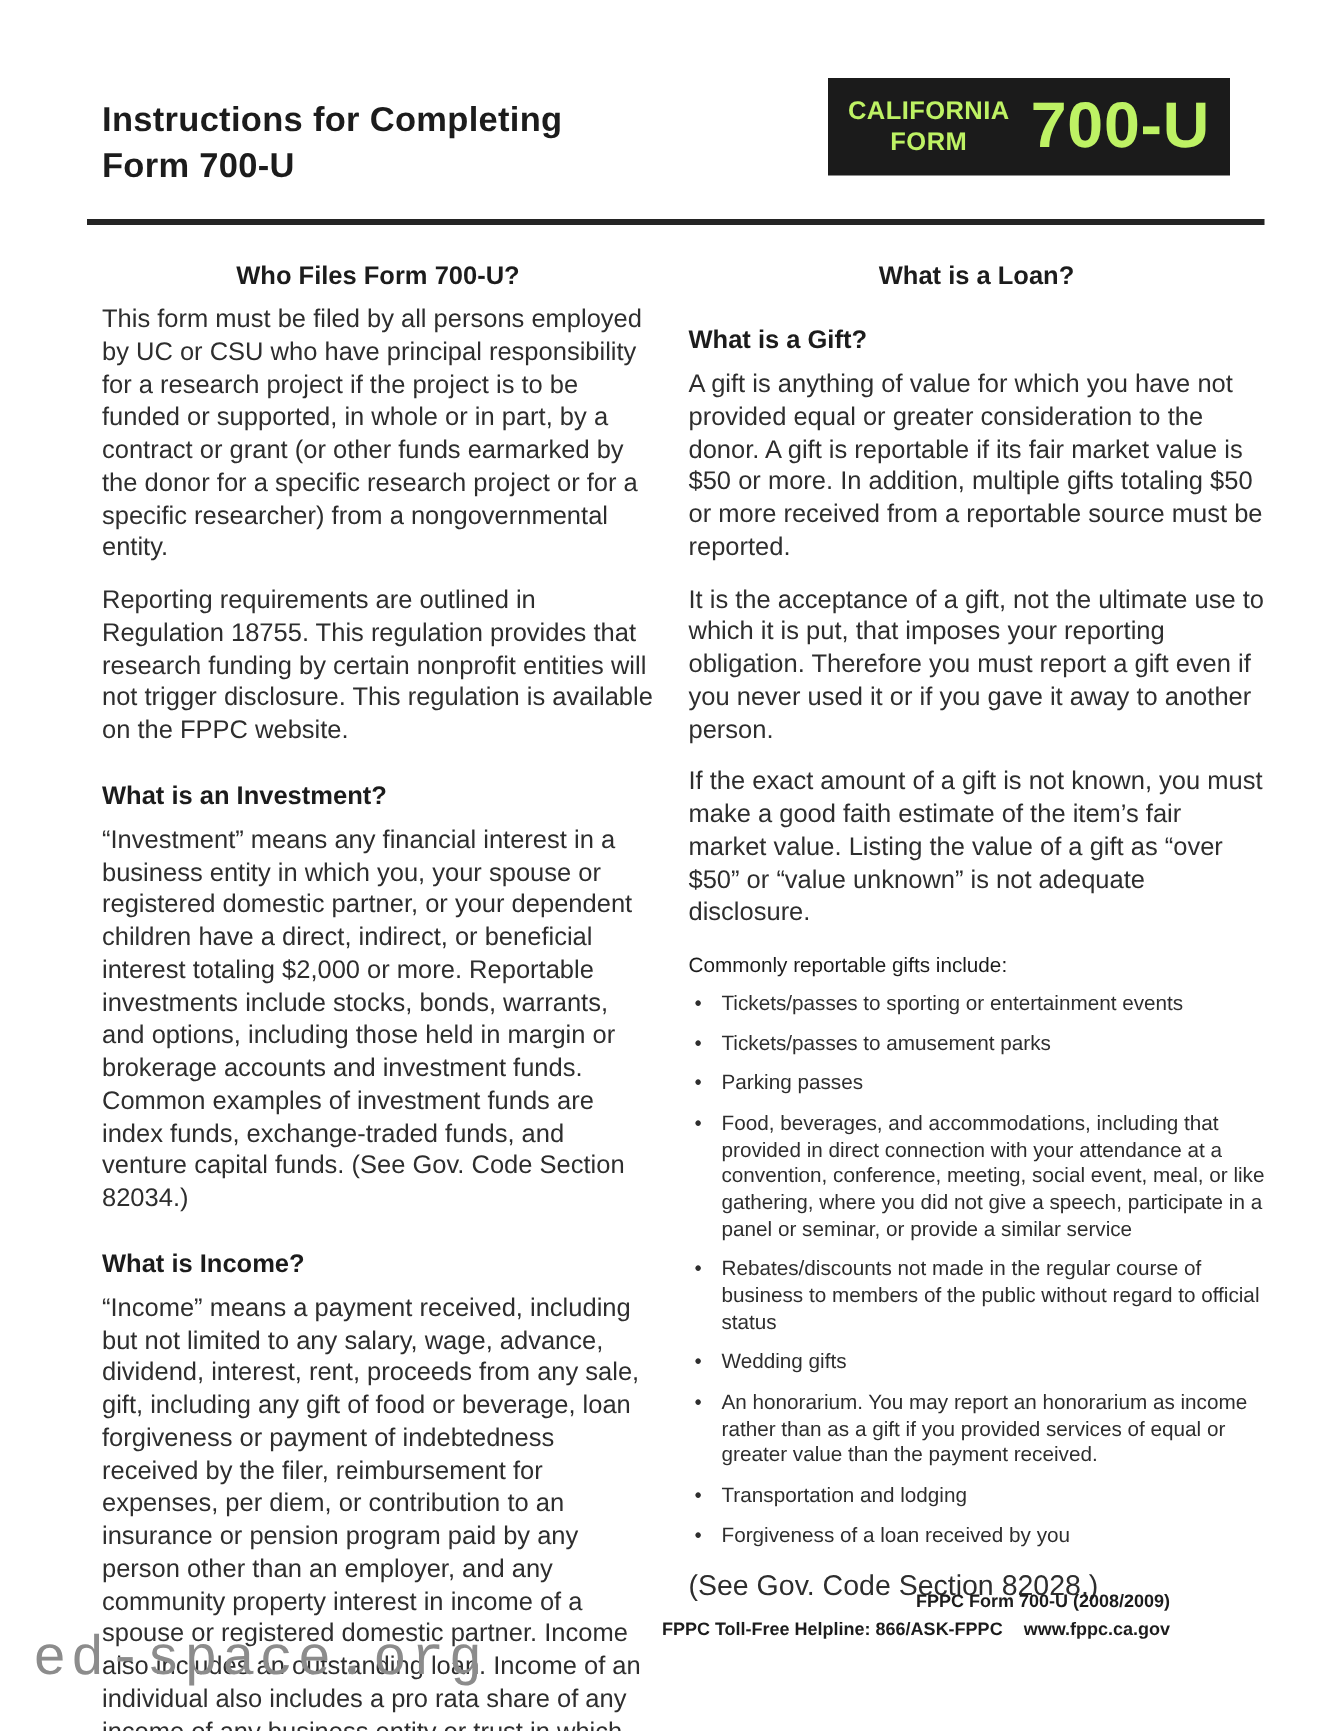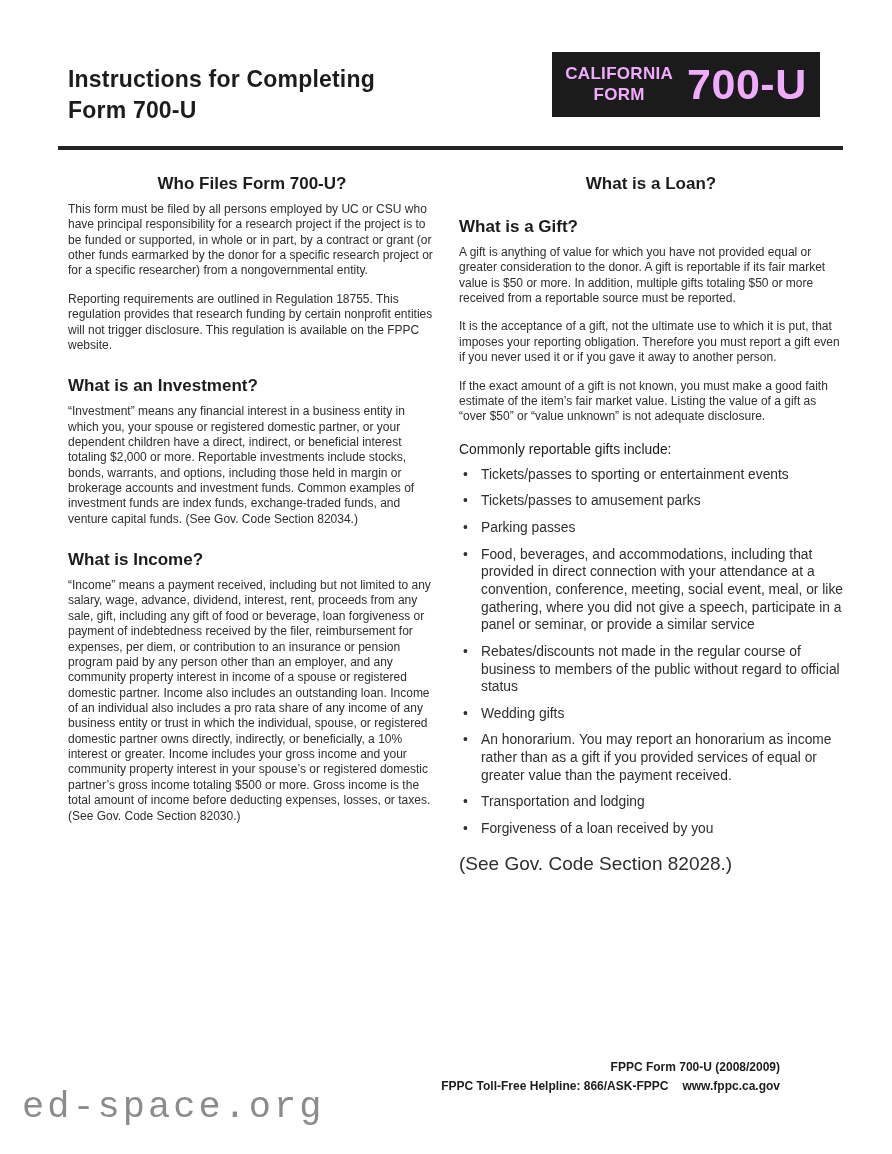--- a/index.html
+++ b/index.html
@@ -23,21 +23,21 @@
     color: #1c1c1c;
     letter-spacing: 0.2px;
   }
   .badge {
     position: absolute;
     left: 552px;
     top: 52px;
     width: 268px;
     height: 65px;
     background: #1b1b1b;
-    color: #f0abfc;
+    color: #bef264;
     display: flex;
     align-items: center;
     justify-content: center;
     gap: 14px;
   }
   .badge-left {
     text-align: center;
     font-weight: bold;
     font-size: 17px;
     line-height: 1.18;
@@ -67,21 +67,21 @@
   .col-left { width: 368px; flex: 0 0 368px; }
   .col-right { width: 384px; flex: 0 0 384px; }
   .section-heading {
     font-size: 17px;
     font-weight: bold;
     color: #1c1c1c;
     margin: 23px 0 8px 0;
   }
   .section:first-child .section-heading { margin-top: 0; text-align: center; }
   .body-para {
-    font-size: 12px;
+    font-size: 17px;
     line-height: 1.28;
     color: #2e2e2e;
     margin: 0 0 13px 0;
   }
   .gifts-heading {
     font-size: 13.8px;
     font-weight: normal;
     color: #1c1c1c;
     margin: 17px 0 9px 0;
   }

